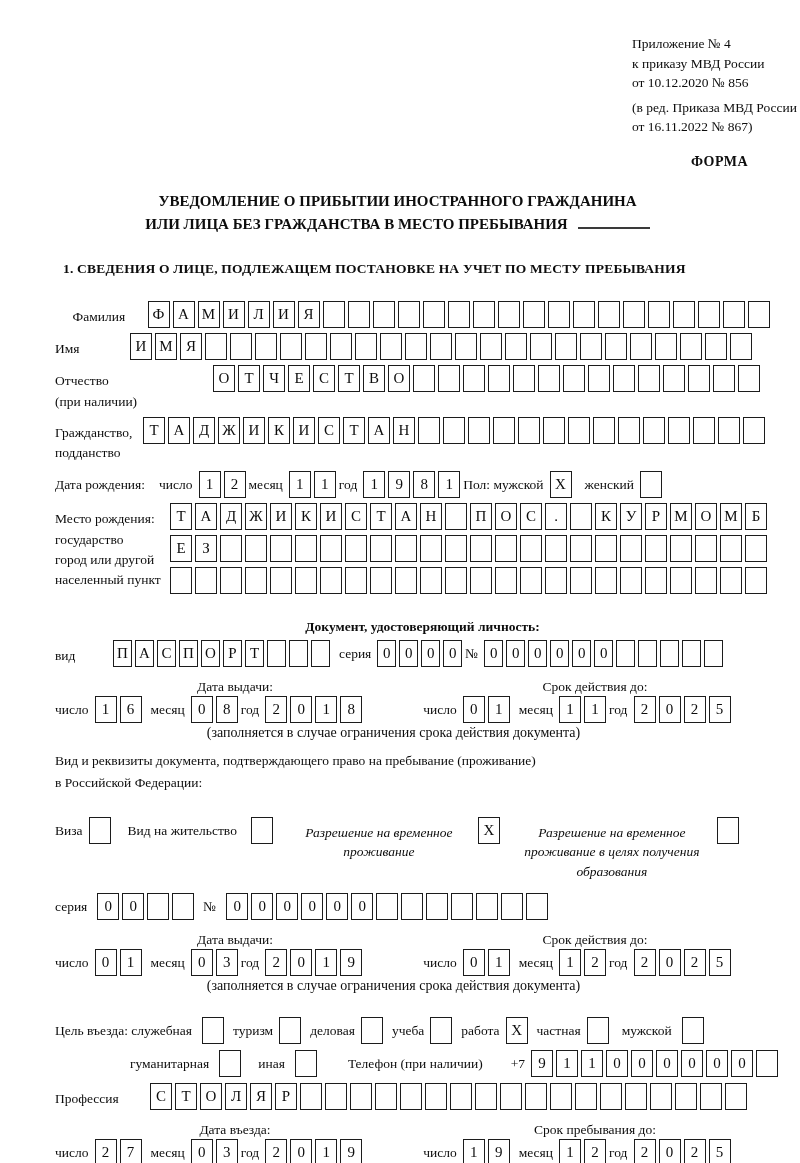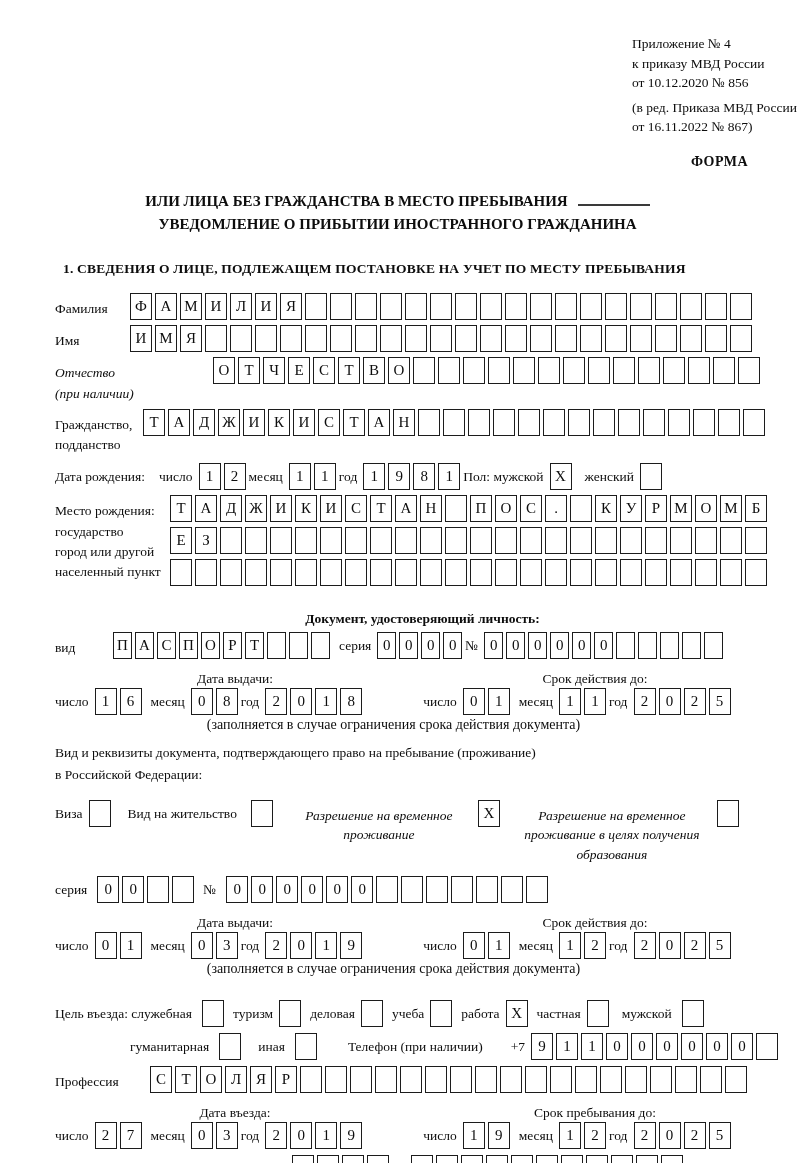--- a/index.html
+++ b/index.html
@@ -24,21 +24,21 @@
   
   .frow{display:flex;align-items:flex-start;margin-top:5px;}
   .lbl{display:inline-block;line-height:1.5;padding-top:6px;flex:none;}
   .boxes{display:flex;flex-wrap:nowrap;flex:none;}
   .cell{
     display:inline-flex;flex:none;width:20px;height:25px;margin-right:3px;
     border:1.5px solid #1c1c1c;align-items:center;justify-content:center;
     font-size:15px;background:#fff;
   }
   .tight .cell{width:17px;margin-right:3px;}
-  .w75{width:75px;}  .w88{width:88px;}  .w158{width:158px;font-style:italic;}  .w115{width:115px;}
+  .w75{width:75px;}  .w88{width:88px;}  .w158{width:158px;}  .w115{width:115px;}
   .stack .line{display:block;}
   .colrows .boxes{margin-bottom:5px;}
 
   .center-b{font-weight:bold;text-align:center;margin-top:20px;}
   .gap6{width:6px;flex:none;} .gap10{width:10px;flex:none;} .gap14{width:14px;flex:none;}
   .dlabel{padding-top:6px;flex:none;}
   .half-hdr{display:flex;margin-top:12px;}
   .half-hdr .h1{width:360px;text-align:center;}
   .half-hdr .h2{width:360px;text-align:center;}
   .note-r{text-align:center;margin-right:58px;font-size:14px;margin-top:2px;}
@@ -53,26 +53,26 @@
   <div class="hdr">
     <div>Приложение № 4</div>
     <div>к приказу МВД России</div>
     <div>от 10.12.2020 № 856</div>
     <div class="sub">(в ред. Приказа МВД России</div>
     <div>от 16.11.2022 № 867)</div>
   </div>
   <div class="forma">ФОРМА</div>
 
   <div class="title">
+    <div>УВЕДОМЛЕНИЕ О ПРИБЫТИИ ИНОСТРАННОГО ГРАЖДАНИНА</div>
     <div><span>ИЛИ ЛИЦА БЕЗ ГРАЖДАНСТВА В МЕСТО ПРЕБЫВАНИЯ</span><span class="t-underline"></span></div>
-    <div>УВЕДОМЛЕНИЕ О ПРИБЫТИИ ИНОСТРАННОГО ГРАЖДАНИНА</div>
   </div>
   <div class="section">1. СВЕДЕНИЯ О ЛИЦЕ, ПОДЛЕЖАЩЕМ ПОСТАНОВКЕ НА УЧЕТ ПО МЕСТУ ПРЕБЫВАНИЯ</div>
 
-  <div class="frow" style="margin-top:16px;">
+  <div class="frow" style="margin-top:24px;justify-content:center;">
     <span class="lbl w75">Фамилия</span>
     <span class="boxes">
         <span class="cell">Ф</span>
         <span class="cell">А</span>
         <span class="cell">М</span>
         <span class="cell">И</span>
         <span class="cell">Л</span>
         <span class="cell">И</span>
         <span class="cell">Я</span>
         <span class="cell"></span>
@@ -408,21 +408,21 @@
         <span class="cell">5</span>
       </span>
   </div>
   <div class="note-r">(заполняется в случае ограничения срока действия документа)</div>
 
   <div class="para">
     <div>Вид и реквизиты документа, подтверждающего право на пребывание (проживание)</div>
     <div>в Российской Федерации:</div>
   </div>
 
-  <div class="frow" style="margin-top:14px;">
+  <div class="frow" style="margin-top:23px;">
     <span class="dlabel">Виза</span>
       <span class="gap6"></span>
     <span class="boxes">
         <span class="cell"></span>
       </span>
     <span class="gap14"></span>
     <span class="dlabel">Вид на жительство</span>
       <span class="gap14"></span>
     <span class="boxes">
         <span class="cell"></span>

